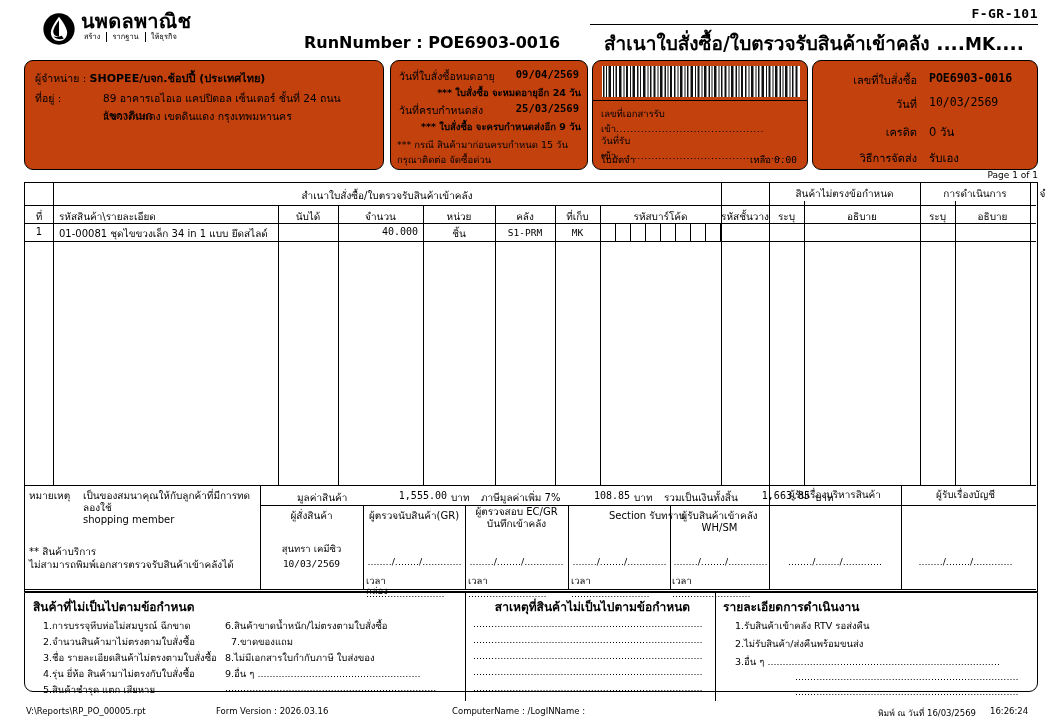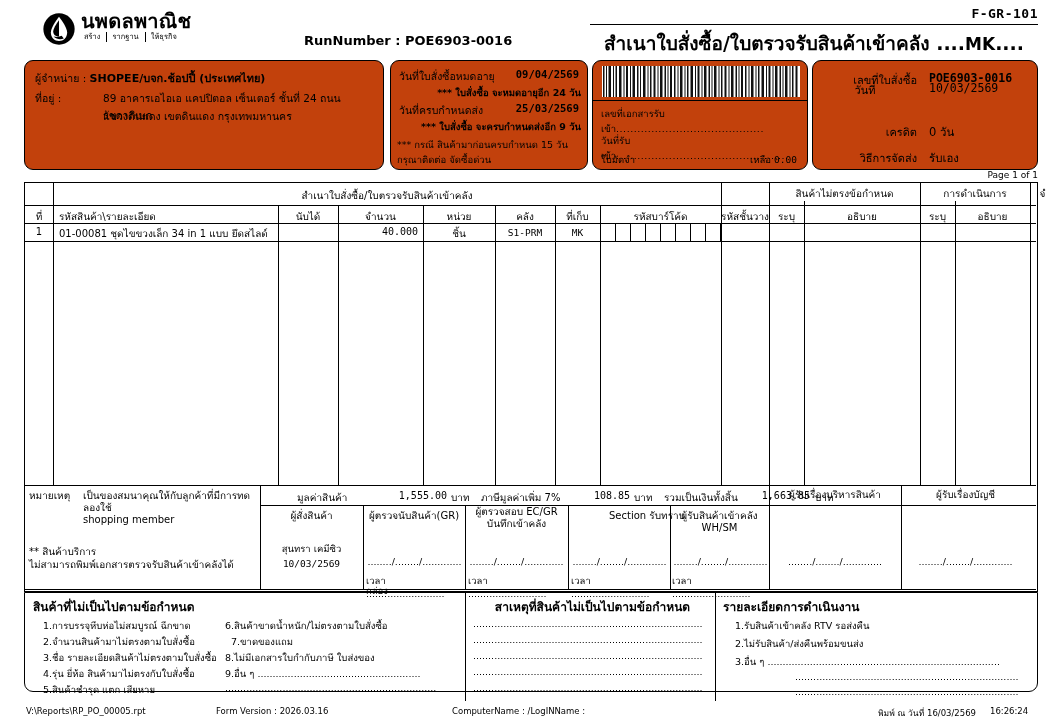--- a/index.html
+++ b/index.html
@@ -18,21 +18,21 @@
 
   
   .hdr { position: absolute; left: 0; top: 0; width: 1046px; height: 56px; }
   .logo-wrap { position: absolute; left: 42px; top: 12px; display: flex; align-items: flex-start; }
   .logo-mark { width: 34px; height: 34px; }
   .logo-text { margin-left: 5px; }
   .logo-main { font-size: 20px; font-weight: bold; letter-spacing: .2px; line-height: 18px; }
   .logo-sub { font-size: 7.5px; line-height: 10px; margin-top: 2px; display: flex; gap: 3px; }
   .logo-sub span { padding: 0 3px; }
   .logo-sub .sep { border-left: 1px solid #000; padding-left: 5px; }
-  .runnum { position: absolute; left: 304px; top: 33px; font-size: 13px; font-weight: bold; }
+  .runnum { position: absolute; left: 304px; top: 33px; font-size: 16px; font-weight: bold; }
 
   .formcode {
     position: absolute; right: 8px; top: 6px;
     font-size: 13px; font-weight: bold; letter-spacing: .5px;
     font-family: "DejaVu Sans Mono", "Liberation Mono", monospace;
   }
   .hdr-rule { position: absolute; left: 590px; top: 24px; width: 448px; border-top: 1.6px solid #000; }
   .doctitle {
     position: absolute; left: 590px; top: 28px; width: 448px;
     text-align: center; font-size: 19px; font-weight: bold;
@@ -67,21 +67,21 @@
   .bc-row { position: absolute; font-size: 9.5px; left: 8px; }
   .bc-r1 { top: 45px; }
   .bc-r2 { top: 72px; }
   .bc-r3 { top: 91px; }
   .bc-r3b { position: absolute; top: 91px; right: 10px; font-size: 9.5px; }
   .dots { letter-spacing: .5px; }
 
   .box-po { left: 812px; top: 60px; width: 226px; height: 110px; }
   .po-lbl { position: absolute; font-size: 11px; text-align: right; width: 104px; left: 0; }
   .po-val { position: absolute; font-size: 11.5px; left: 116px; }
-  .po-r1 { top: 10px; } .po-r2 { top: 20px; text-align: center; } .po-r3 { top: 62px; } .po-r4 { top: 88px; }
+  .po-r1 { top: 10px; } .po-r2 { top: 34px; } .po-r3 { top: 62px; } .po-r4 { top: 88px; }
   .po-val.bold { font-weight: bold; font-family: "DejaVu Sans Mono", monospace; }
   .po-val.mono { font-family: "DejaVu Sans Mono", monospace; }
 
   .pageof { position: absolute; right: 8px; top: 170px; font-size: 9px; }
 
   
   .tbl { position: absolute; left: 24px; top: 182px; width: 1014px; height: 410px; border: 1.6px solid #000; }
   .hline { position: absolute; border-top: 1px solid #000; }
   .vline { position: absolute; border-left: 1px solid #000; }
   .vline.thick { border-left: 1.6px solid #000; }

